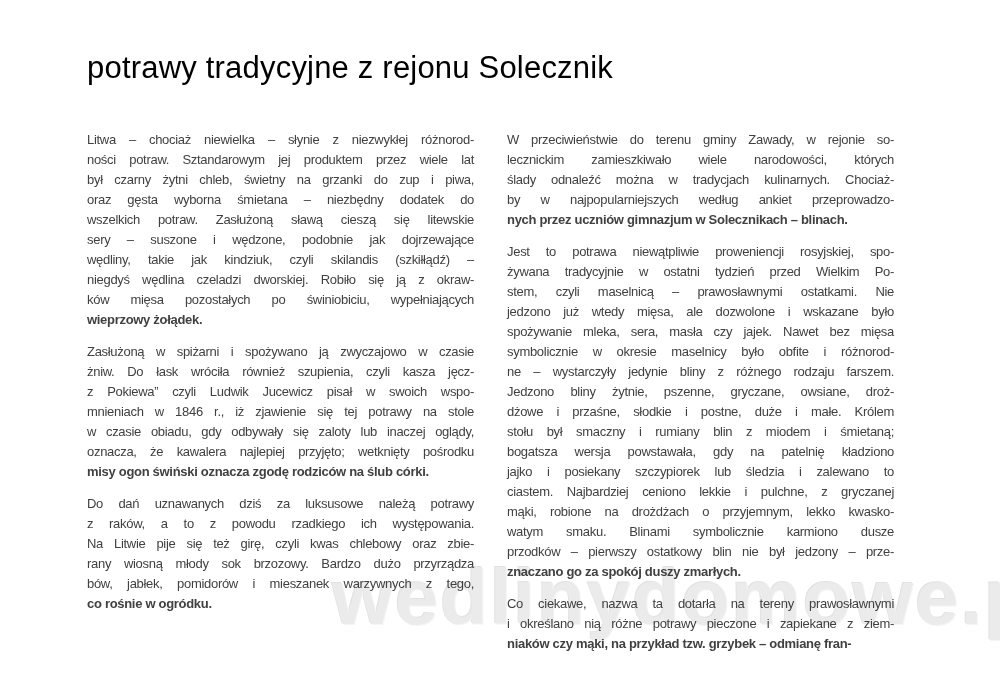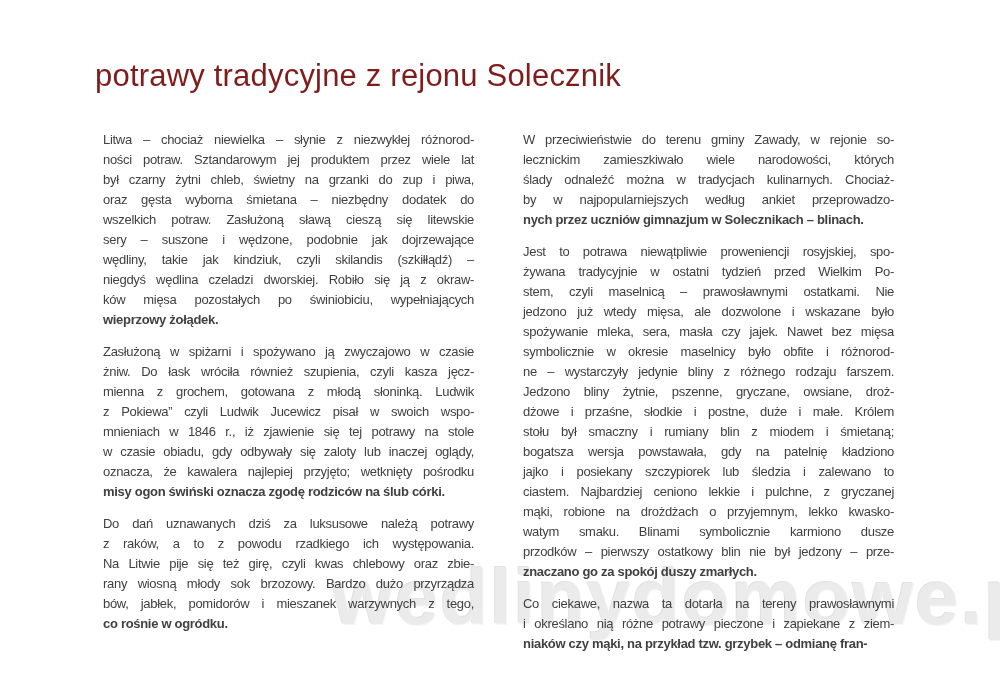--- a/index.html
+++ b/index.html
@@ -25,44 +25,44 @@
     color: #ebebeb;
     text-shadow: 1px 1px 0 #f5f5f5, -1px -1px 0 #e2e2e2;
     white-space: nowrap;
     z-index: 0;
     user-select: none;
   }
   .title {
     position: absolute;
     left: 87px;
     top: 50px;
-    margin: 8px;
+    margin: 0;
     font-size: 31px;
     font-weight: normal;
     letter-spacing: 0.2px;
-    color: #7f1d1d;
+    color: #000000;
     z-index: 1;
   }
   .columns {
     position: absolute;
     left: 87px;
     top: 130px;
     width: 807px;
     display: flex;
     gap: 33px;
     z-index: 1;
   }
   .column {
     width: 387px;
     color: #414141;
     font-size: 13px;
     line-height: 20px;
     letter-spacing: -0.3px;
   }
-  .para { margin: 0 0 12px 16px; }
+  .para { margin: 0 0 12px 0; }
   .line {
     text-align: justify;
     text-align-last: justify;
     white-space: nowrap;
   }
   .line.last {
     text-align-last: left;
     font-weight: bold;
   }
 </style>
@@ -84,21 +84,20 @@
           <div class="line">wszelkich potraw. Zasłużoną sławą cieszą się litewskie</div>
           <div class="line">sery – suszone i wędzone, podobnie jak dojrzewające</div>
           <div class="line">wędliny, takie jak kindziuk, czyli skilandis (szkiłłądź) –</div>
           <div class="line">niegdyś wędlina czeladzi dworskiej. Robiło się ją z okraw-</div>
           <div class="line">ków mięsa pozostałych po świniobiciu, wypełniających</div>
           <div class="line last">wieprzowy żołądek.</div>
         </div>
         <div class="para">
           <div class="line">Zasłużoną w spiżarni i spożywano ją zwyczajowo w czasie</div>
           <div class="line">żniw. Do łask wróciła również szupienia, czyli kasza jęcz-</div>
-          <div class="line">mienna z grochem, gotowana z młodą słoninką. Ludwik</div>
           <div class="line">z Pokiewa” czyli Ludwik Jucewicz pisał w swoich wspo-</div>
           <div class="line">mnieniach w 1846 r., iż zjawienie się tej potrawy na stole</div>
           <div class="line">w czasie obiadu, gdy odbywały się zaloty lub inaczej oglądy,</div>
           <div class="line">oznacza, że kawalera najlepiej przyjęto; wetknięty pośrodku</div>
           <div class="line last">misy ogon świński oznacza zgodę rodziców na ślub córki.</div>
         </div>
         <div class="para">
           <div class="line">Do dań uznawanych dziś za luksusowe należą potrawy</div>
           <div class="line">z raków, a to z powodu rzadkiego ich występowania.</div>
           <div class="line">Na Litwie pije się też girę, czyli kwas chlebowy oraz zbie-</div>

